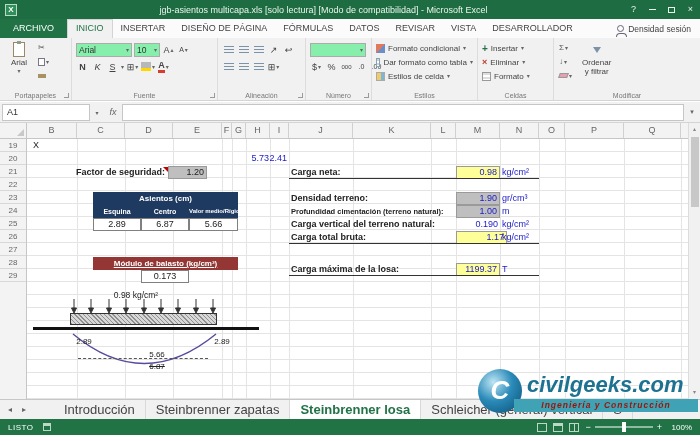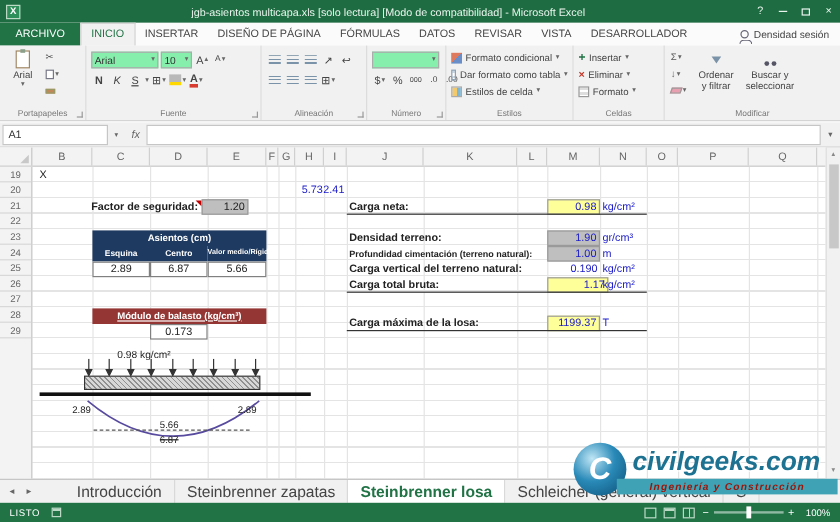--- a/index.html
+++ b/index.html
@@ -89,21 +89,21 @@
                    border-left:7px solid transparent; border-bottom:7px solid #c8c8c8; }
   .rows { position:absolute; left:0; top:16px; width:688px; height:260px;
           background:repeating-linear-gradient(to bottom, transparent 0 12px, #e4e4e4 12px 13px); }
   .vline { position:absolute; top:0; width:1px; height:260px; background:#e4e4e4; }
   .rowheads { position:absolute; left:0; top:0; width:27px; height:260px; background:#f3f3f3; border-right:1px solid #c6c6c6; }
   .rh { height:13px; font-size:8px; color:#666; text-align:center; line-height:13px; border-bottom:1px solid #d8d8d8; }
   .cell { position:absolute; height:13px; font-size:9px; line-height:13px; color:#222; white-space:nowrap; }
   .blue { color:#1a1ac8; }
   .bold { font-weight:bold; }
   .right { text-align:right; }
-  .center { text-align:center; }
+  .center { text-align:center;margin-left:16px; }
   .ycell { background:#ffff99; border:1px solid #9a9a9a; line-height:11px; padding-right:2px; }
   .gcell { background:#bfbfbf; border:1px solid #9a9a9a; line-height:11px; padding-right:2px; }
   .navy { background:#1f3a60; color:#fff; font-weight:bold; }
   .maroon { background:#943634; color:#fff; font-weight:bold;text-decoration:underline; }
   .boxed { background:#fff; border:1px solid #808080; line-height:11px; }
   .hline { position:absolute; height:1px; background:#333; }
   .comment-tri { position:absolute; width:0; height:0; border-left:5px solid transparent; border-top:5px solid #c00000; }
   .slab { position:absolute; border:1px solid #333;
           background:repeating-linear-gradient(45deg, #909090 0 1px, #d8d8d8 1px 3px); }
   .dash { position:absolute; border-top:1px dashed #555; }
@@ -349,25 +349,20 @@
             </div>
           <div class="mini-btn">
               <span class="eraser-icon"></span>
               <span class="caret">▾</span>
             </div>
         </div>
         <div class="big2">
           <span class="funnel-icon"></span>
           <span>Ordenar</span>
           <span>y filtrar</span>
-        </div>
-        <div class="big2">
-          <span class="binoc-icon"></span>
-          <span>Buscar y</span>
-          <span>seleccionar</span>
         </div>
       </div>
       <div class="rgroup-label">Modificar</div>
     </div>
   </div>
 
   <div class="formulabar">
     <div class="namebox">A1</div>
     <div class="nb-caret">▾</div>
     <div class="fx">fx</div>

